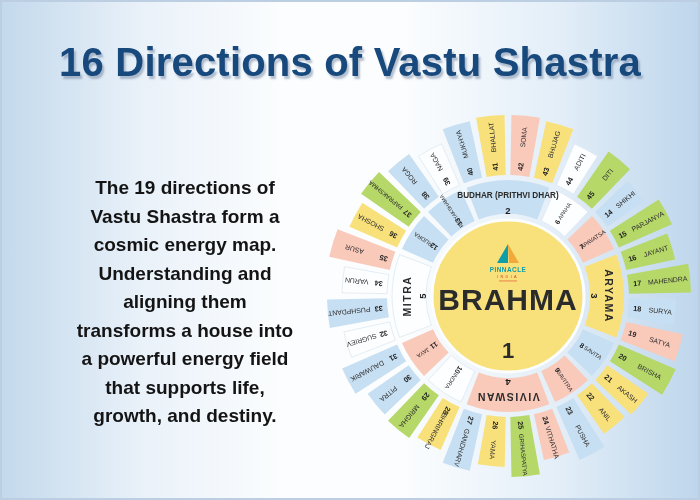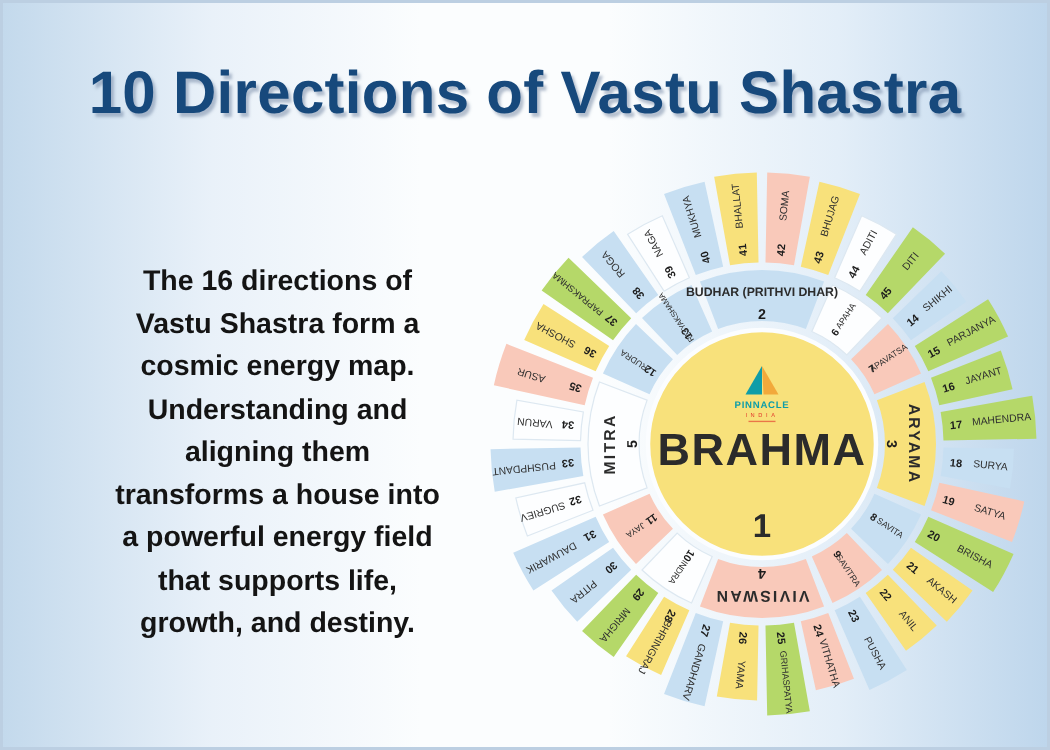--- a/index.html
+++ b/index.html
@@ -18,22 +18,22 @@
     position:absolute;top:172px;left:28px;width:310px;text-align:center;
     font-size:19px;font-weight:700;color:#141414;line-height:1.5;
     white-space:pre-line;
   }
   #mandala{position:absolute;left:316px;top:100px;font-family:"Liberation Sans",sans-serif;}
 </style>
 </head>
 <body>
 
 <div class="page">
-  <div class="title">10 Directions of Vastu Shastra</div>
-  <div class="desc">The 16 directions of
+  <div class="title">16 Directions of Vastu Shastra</div>
+  <div class="desc">The 19 directions of
 Vastu Shastra form a
 cosmic energy map.
 Understanding and
 aligning them
 transforms a house into
 a powerful energy field
 that supports life,
 growth, and destiny.</div>
   <svg id="mandala" width="380" height="392" viewBox="0 0 380 392">
       <path d="M309.61 78.90 A166 166 0 0 1 326.23 99.14 L289.30 124.86 A121 121 0 0 0 277.19 110.10 Z" fill="#c7dff2"></path>

